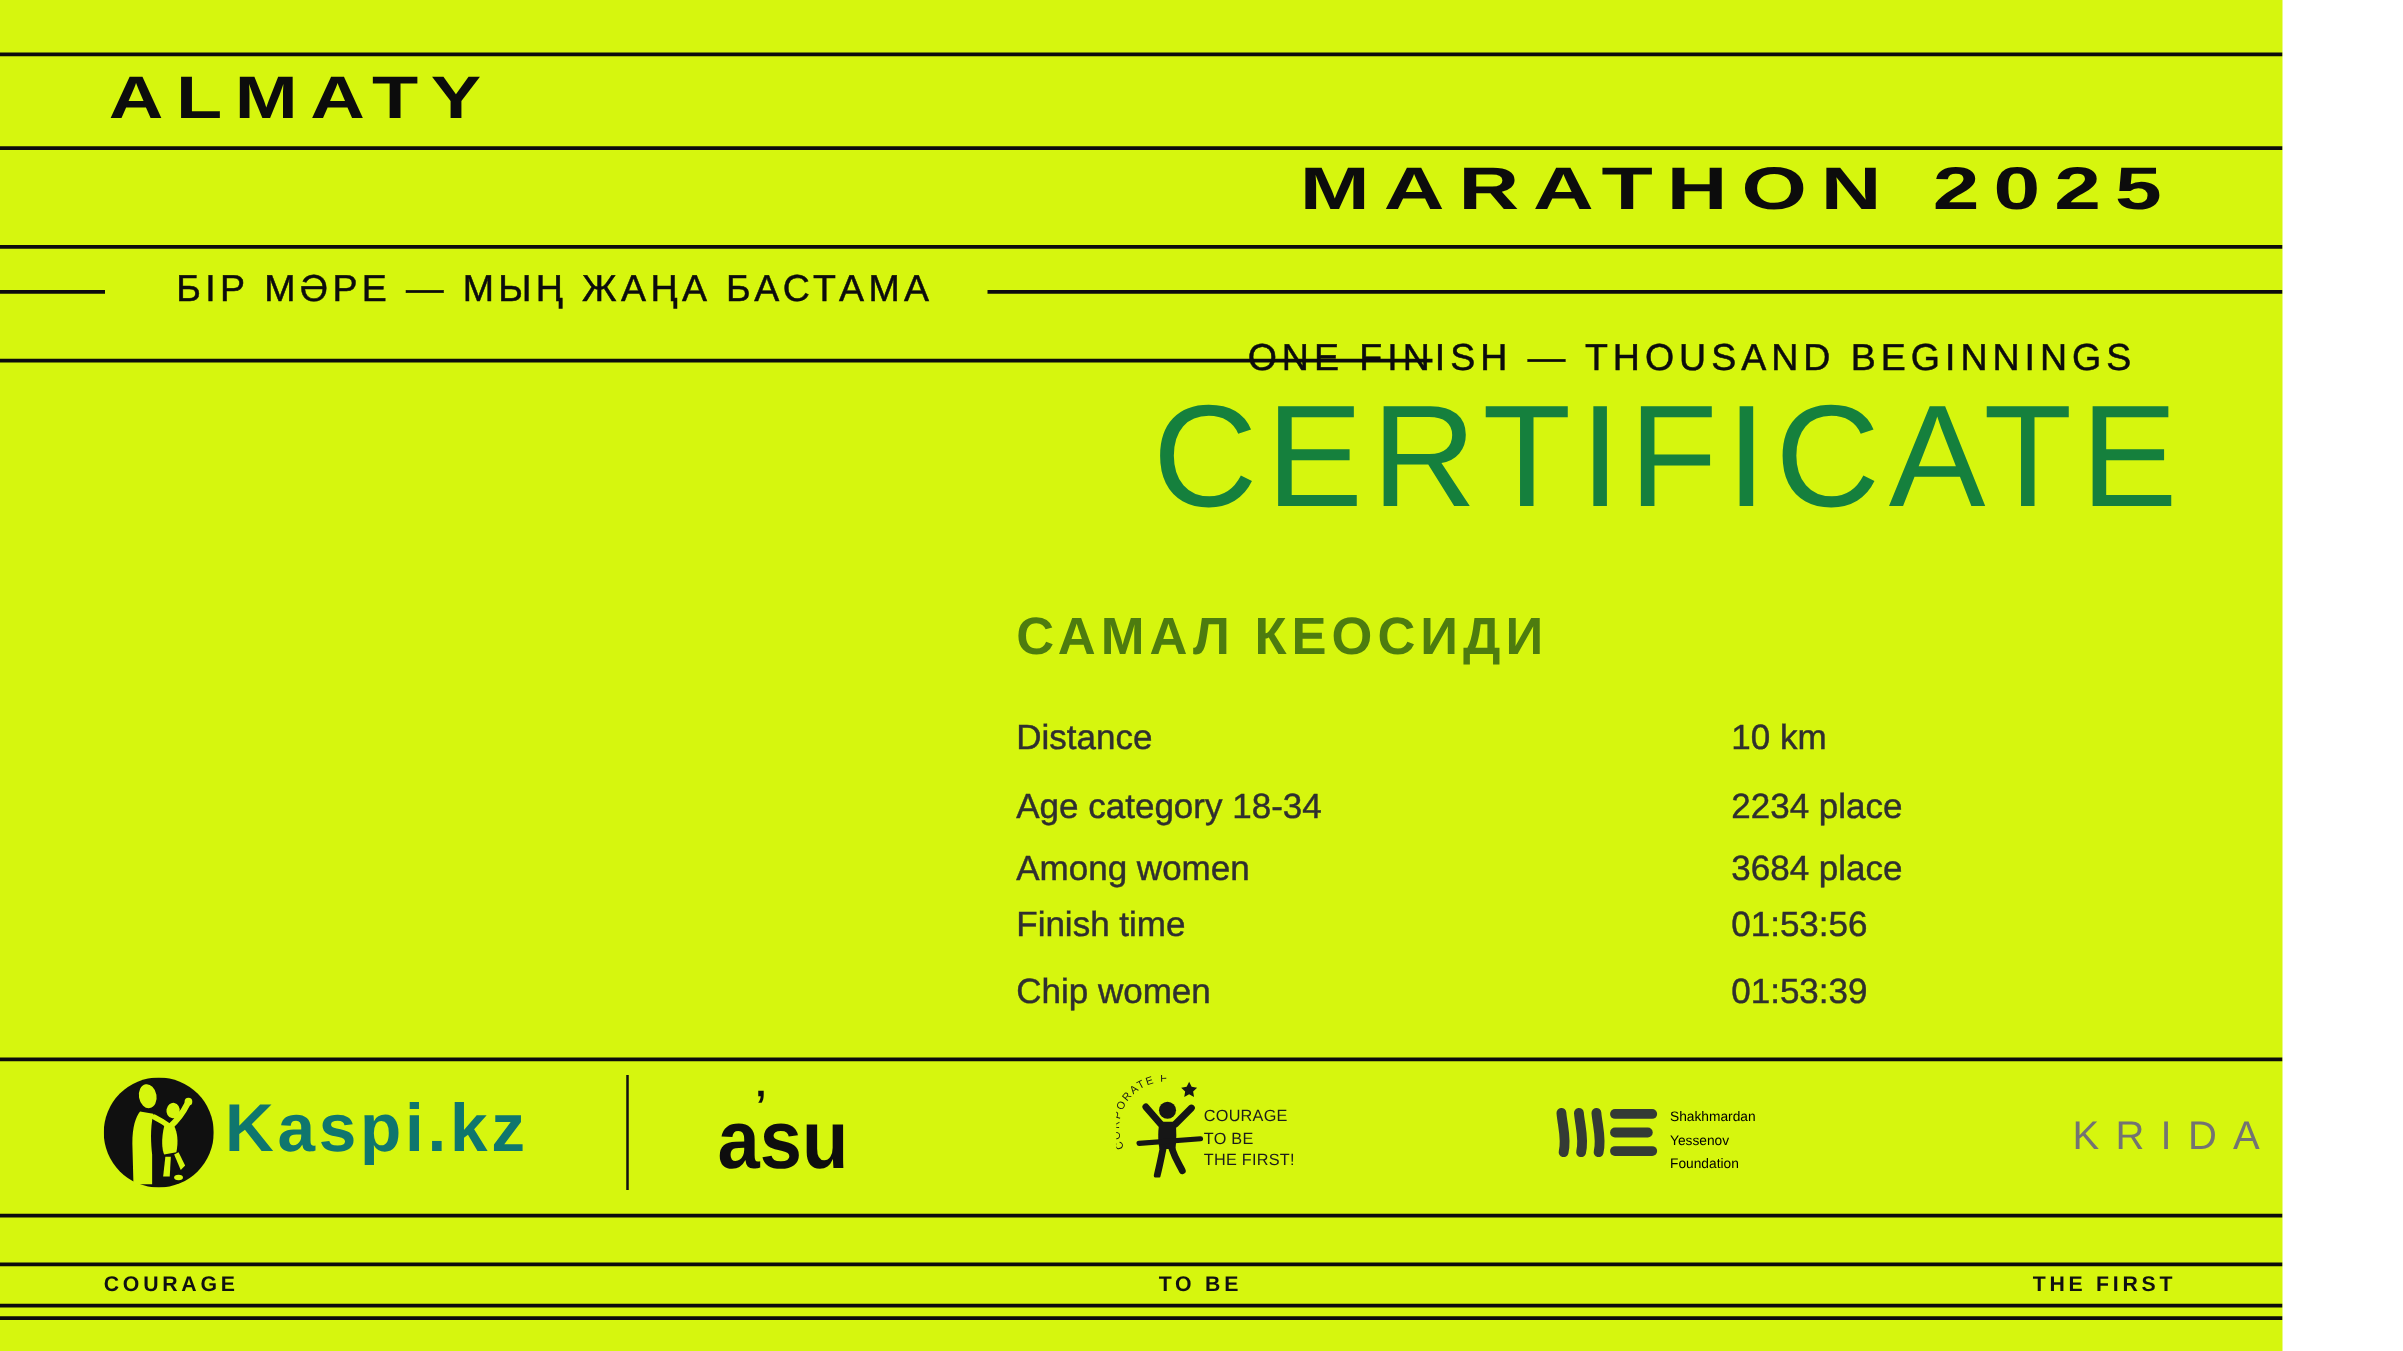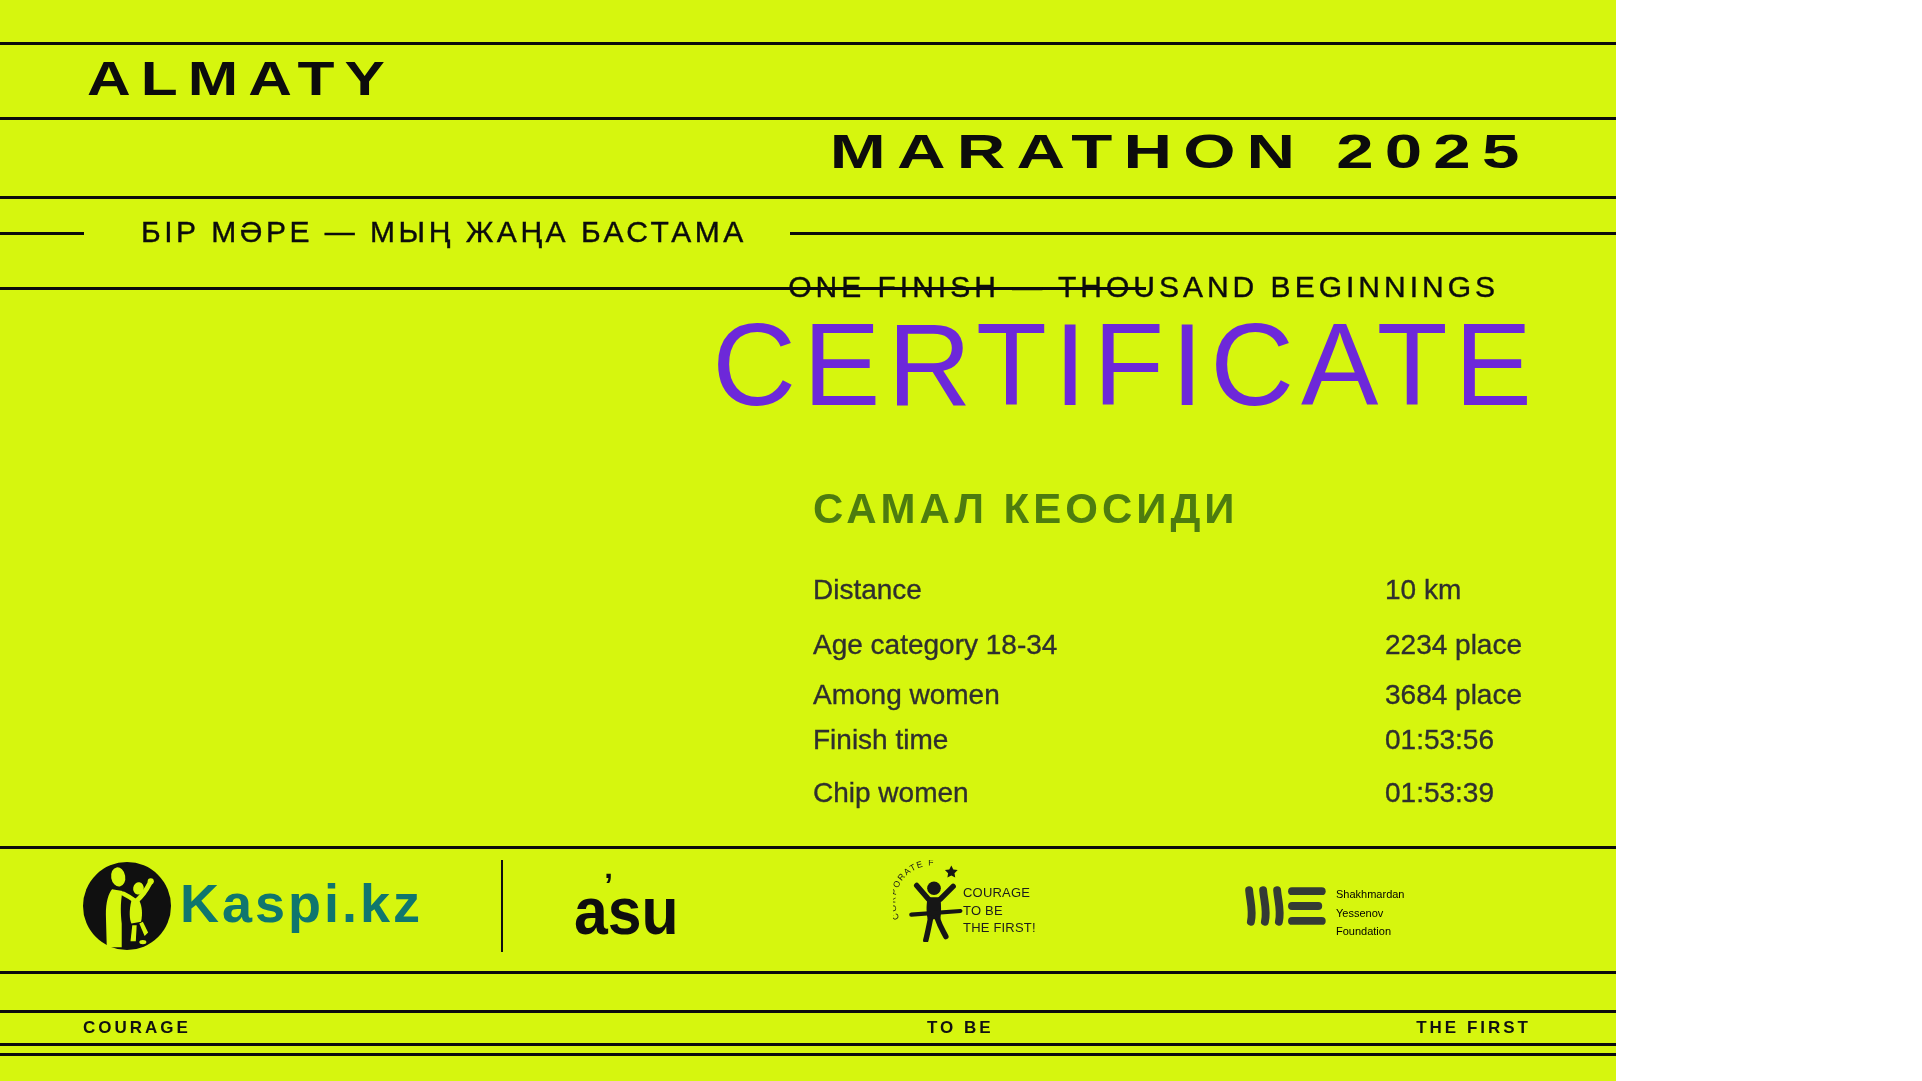--- a/index.html
+++ b/index.html
@@ -1,35 +1,35 @@
 <!DOCTYPE html>
 <html><head>
 <meta charset="utf-8">
 <style>
   html,body{margin:0;padding:0;}
   .page{
     position:relative;
-    width:1616px;height:1081px;
+    width:1826px;height:1081px;
     background:#d6f60e;
     overflow:hidden;
     font-family:"Liberation Sans","DejaVu Sans",sans-serif;
     color:#0c0c0c;
   }
   .hl{position:absolute;height:3px;background:#0c0c0c;}
   .txt{position:absolute;line-height:1;white-space:nowrap;}
 
   
   .city{top:55px;left:87px;font-size:48px;font-weight:bold;letter-spacing:8px;
         transform:scaleX(1.26);transform-origin:0 50%;}
   .event{top:128px;right:85px;font-size:48px;font-weight:bold;letter-spacing:8px;
         transform:scaleX(1.40);transform-origin:100% 50%;}
   .tag{font-size:30px;-webkit-text-stroke:0.4px #0c0c0c;}
   .tag-kz{top:217px;left:141px;letter-spacing:3.5px;}
   .tag-en{top:272px;right:117px;letter-spacing:4px;}
-  .cert-title{top:307px;right:77px;font-size:116px;letter-spacing:7px;color:#6d28d9;}
+  .cert-title{top:307px;right:77px;font-size:116px;letter-spacing:7px;color:#15803d;}
 
   
   .runner-name{top:488px;left:813px;font-size:42px;font-weight:bold;letter-spacing:4px;color:#4d7c0f;}
   .row{position:absolute;left:0;width:100%;height:0;}
   .row .lab,.row .val{position:absolute;top:0;font-size:28px;color:#2f2f2f;
         -webkit-text-stroke:0.35px #2f2f2f;white-space:nowrap;line-height:1;}
   .row .lab{left:813px;text-align:right;}
   .row .val{left:1385px;}
   .row-1{top:576px;} .row-2{top:631px;} .row-3{top:681px;} .row-4{top:726px;} .row-5{top:779px;}
 

